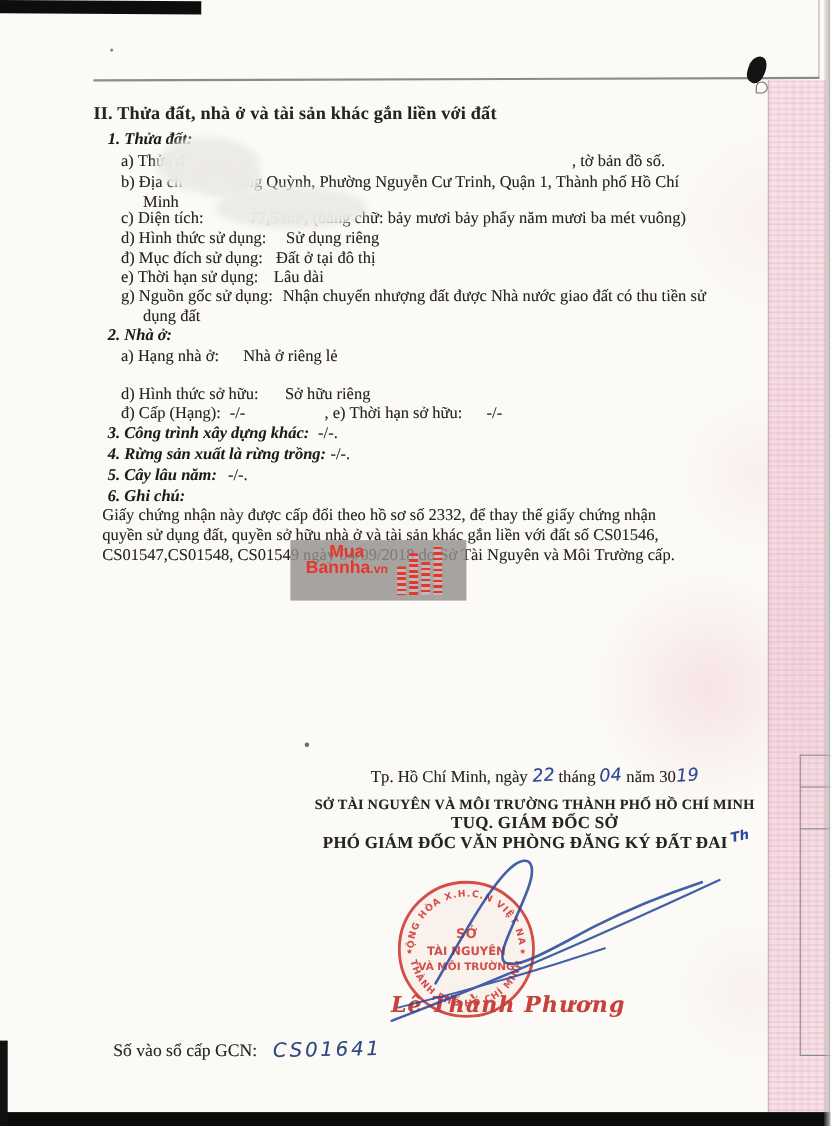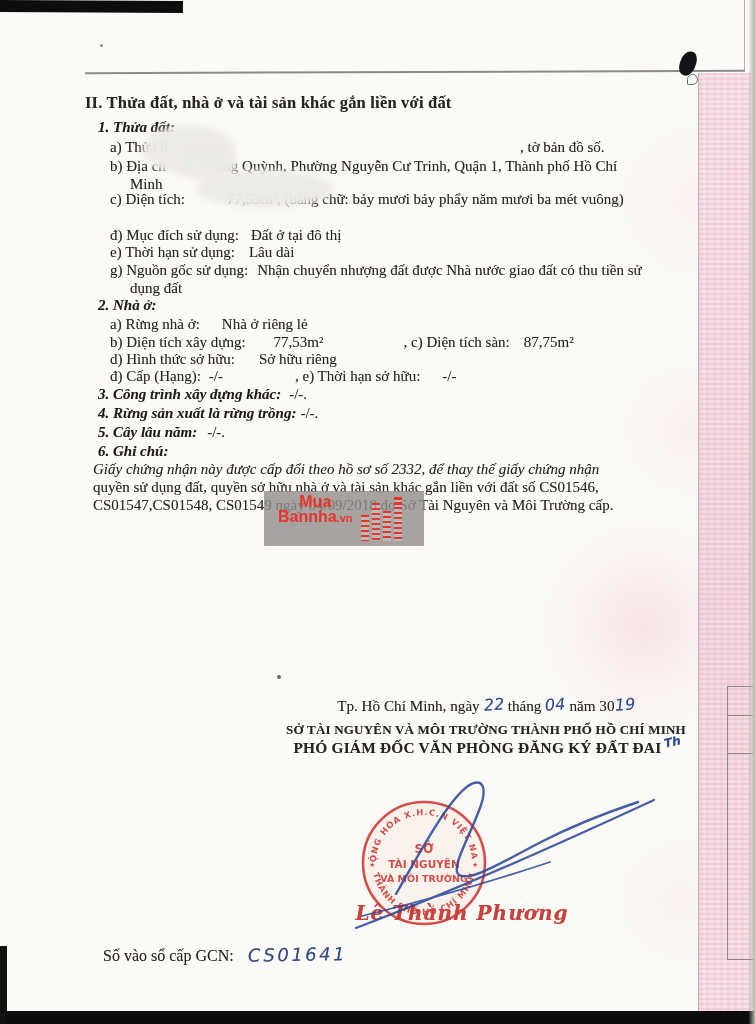--- a/index.html
+++ b/index.html
@@ -112,64 +112,64 @@
 
   <div class="abs txt z2" style="left:110px;top:158px;">
     <span>b) Địa ch</span><span class="gap" style="width:40px;"></span><span>Cống Quỳnh, Phường Nguyễn Cư Trinh, Quận 1, Thành phố Hồ Chí</span>
   </div>
   <div class="abs txt z2" style="left:130px;top:176px;">Minh</div>
 
   <div class="abs txt z2" style="left:110px;top:191px;">
     <span>c) Diện tích:</span><span class="gap" style="width:42px;"></span><span>77,53m², (bằng chữ: bảy mươi bảy phẩy năm mươi ba mét vuông)</span>
   </div>
 
+  <div class="abs txt z2" style="left:110px;top:209px;">
+    <span>d) Hình thức sử dụng:</span><span class="gap" style="width:18px;"></span><span>Sử dụng riêng</span>
+  </div>
 
   <div class="abs txt z2" style="left:110px;top:227px;">
     <span>đ) Mục đích sử dụng:</span><span class="gap" style="width:12px;"></span><span>Đất ở tại đô thị</span>
   </div>
 
   <div class="abs txt z2" style="left:110px;top:244px;">
     <span>e) Thời hạn sử dụng:</span><span class="gap" style="width:14px;"></span><span>Lâu dài</span>
   </div>
 
   <div class="abs txt z2" style="left:110px;top:262px;">
     <span>g) Nguồn gốc sử dụng:</span><span class="gap" style="width:9px;"></span><span>Nhận chuyển nhượng đất được Nhà nước giao đất có thu tiền sử</span>
   </div>
   <div class="abs txt z2" style="left:130px;top:280px;">dụng đất</div>
 
   <div class="abs txt bi z2" style="left:98px;top:297px;">2. Nhà ở:</div>
 
   <div class="abs txt z2" style="left:110px;top:316px;">
-    <span>a) Rừng nhà ở:</span><span class="gap" style="width:22px;"></span><span>Nhà ở riêng lẻ</span>
-  </div>
-
-  <div class="abs txt z2" style="left:110px;top:334px;">
-    <span>b) Diện tích xây dựng:</span><span class="gap" style="width:28px;"></span><span>77,53m²</span><span class="gap" style="width:80px;"></span><span>, c) Diện tích sàn:</span><span class="gap" style="width:14px;"></span><span>87,75m²</span>
-  </div>
+    <span>a) Hạng nhà ở:</span><span class="gap" style="width:22px;"></span><span>Nhà ở riêng lẻ</span>
+  </div>
+
 
   <div class="abs txt z2" style="left:110px;top:351px;">
     <span>d) Hình thức sở hữu:</span><span class="gap" style="width:24px;"></span><span>Sở hữu riêng</span>
   </div>
 
   <div class="abs txt z2" style="left:110px;top:368px;">
     <span>đ) Cấp (Hạng):</span><span class="gap" style="width:8px;"></span><span>-/-</span><span class="gap" style="width:72px;"></span><span>, e) Thời hạn sở hữu:</span><span class="gap" style="width:22px;"></span><span>-/-</span>
   </div>
 
   <div class="abs txt z2" style="left:98px;top:386px;">
     <span class="bi">3. Công trình xây dựng khác:</span><span class="gap" style="width:8px;"></span><span>-/-.</span>
   </div>
   <div class="abs txt z2" style="left:98px;top:405px;">
     <span class="bi">4. Rừng sản xuất là rừng trồng:</span><span class="gap" style="width:4px;"></span><span>-/-.</span>
   </div>
   <div class="abs txt z2" style="left:98px;top:424px;">
     <span class="bi">5. Cây lâu năm:</span><span class="gap" style="width:10px;"></span><span>-/-.</span>
   </div>
   <div class="abs txt bi z2" style="left:98px;top:443px;">6. Ghi chú:</div>
 
-  <div class="abs txt z2" style="left:93px;top:461px;font-style:italic;">Giấy chứng nhận này được cấp đổi theo hồ sơ số 2332, để thay thế giấy chứng nhận</div>
+  <div class="abs txt z2" style="left:93px;top:461px;">Giấy chứng nhận này được cấp đổi theo hồ sơ số 2332, để thay thế giấy chứng nhận</div>
   <div class="abs txt z2" style="left:93px;top:479px;">quyền sử dụng đất, quyền sở hữu nhà ở và tài sản khác gắn liền với đất số CS01546,</div>
   <div class="abs txt z2" style="left:93px;top:497px;">CS01547,CS01548, CS01549 ngày 04/09/2018 do Sở Tài Nguyên và Môi Trường cấp.</div>
 
   <div class="abs blob blob-a z3"></div>
   <div class="abs blob blob-b z3"></div>
   <div class="abs blob blob-c z3"></div>
 
   <div class="abs wm">
     <div class="wm-text">
       <div>Mua</div>
@@ -185,20 +185,21 @@
 
   <div class="abs sign-block z2" style="top:697px;">
     <div class="txt" style="font-size:15.2px;">
       <span>Tp. Hồ Chí Minh, ngày</span>
       <span class="hand hand-day">22</span>
       <span>tháng</span>
       <span class="hand hand-month">04</span>
       <span>năm 30</span><span class="hand hand-year">19</span>
     </div>
     <div class="txt bold" style="margin-top:7px;font-size:13px;letter-spacing:.2px;">SỞ TÀI NGUYÊN VÀ MÔI TRƯỜNG THÀNH PHỐ HỒ CHÍ MINH</div>
+    <div class="txt bold" style="margin-top:1px;font-size:15.4px;letter-spacing:.3px;">TUQ. GIÁM ĐỐC SỞ</div>
     <div class="txt bold" style="margin-top:1px;font-size:15.4px;letter-spacing:.2px;">
       <span>PHÓ GIÁM ĐỐC VĂN PHÒNG ĐĂNG KÝ ĐẤT ĐAI</span><span class="hand initials">Th</span>
     </div>
   </div>
 
   <svg class="abs stamp-svg z2" width="132" height="132" viewBox="0 0 132 132">
     <defs>
       <path id="arcTop" d="M 18 66 A 48 48 0 1 1 114 66"></path>
       <path id="arcBot" d="M 14 66 A 52 52 0 0 0 118 66"></path>
     </defs>

